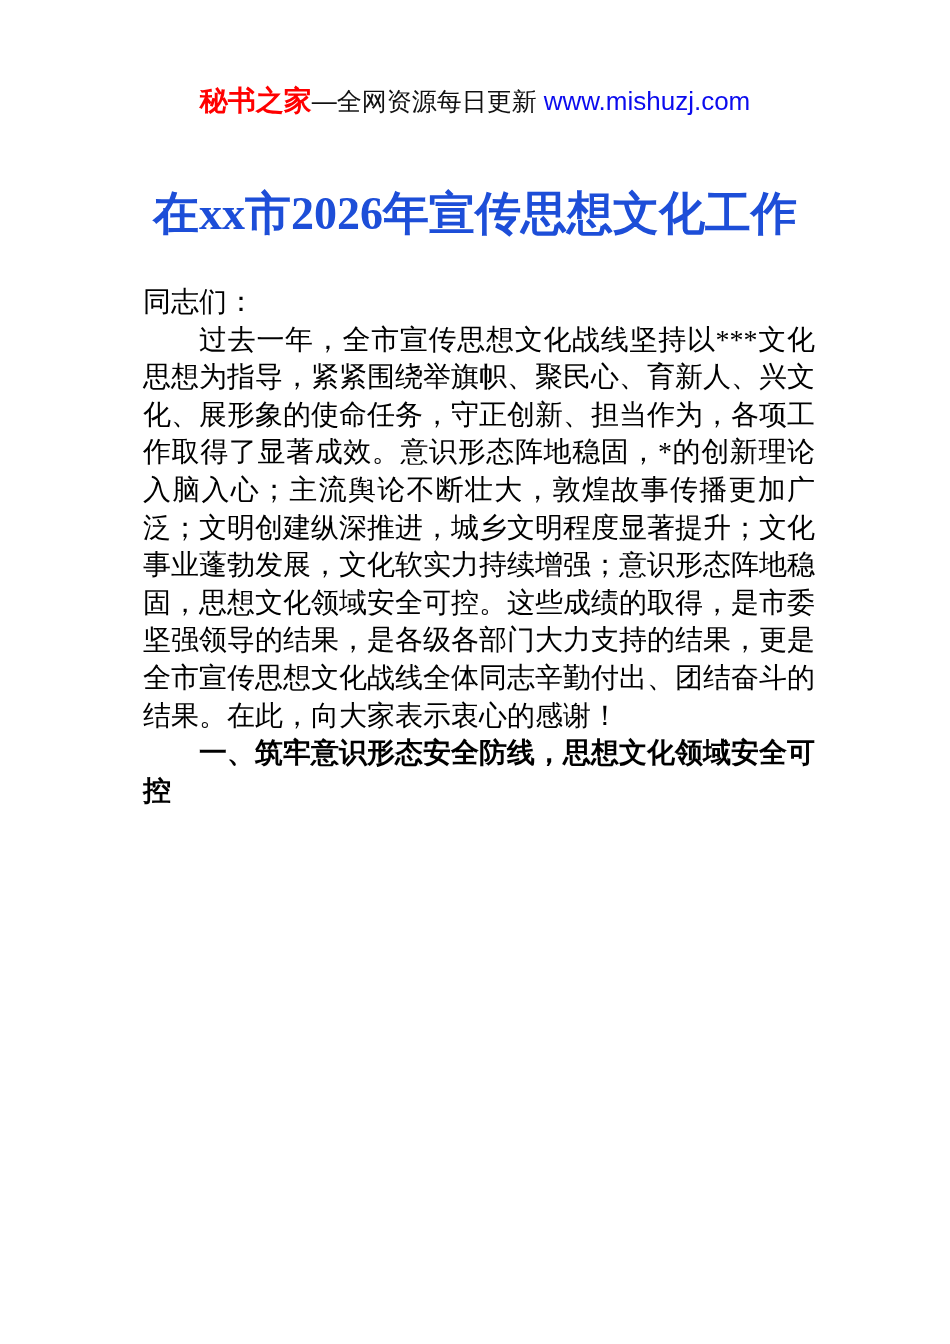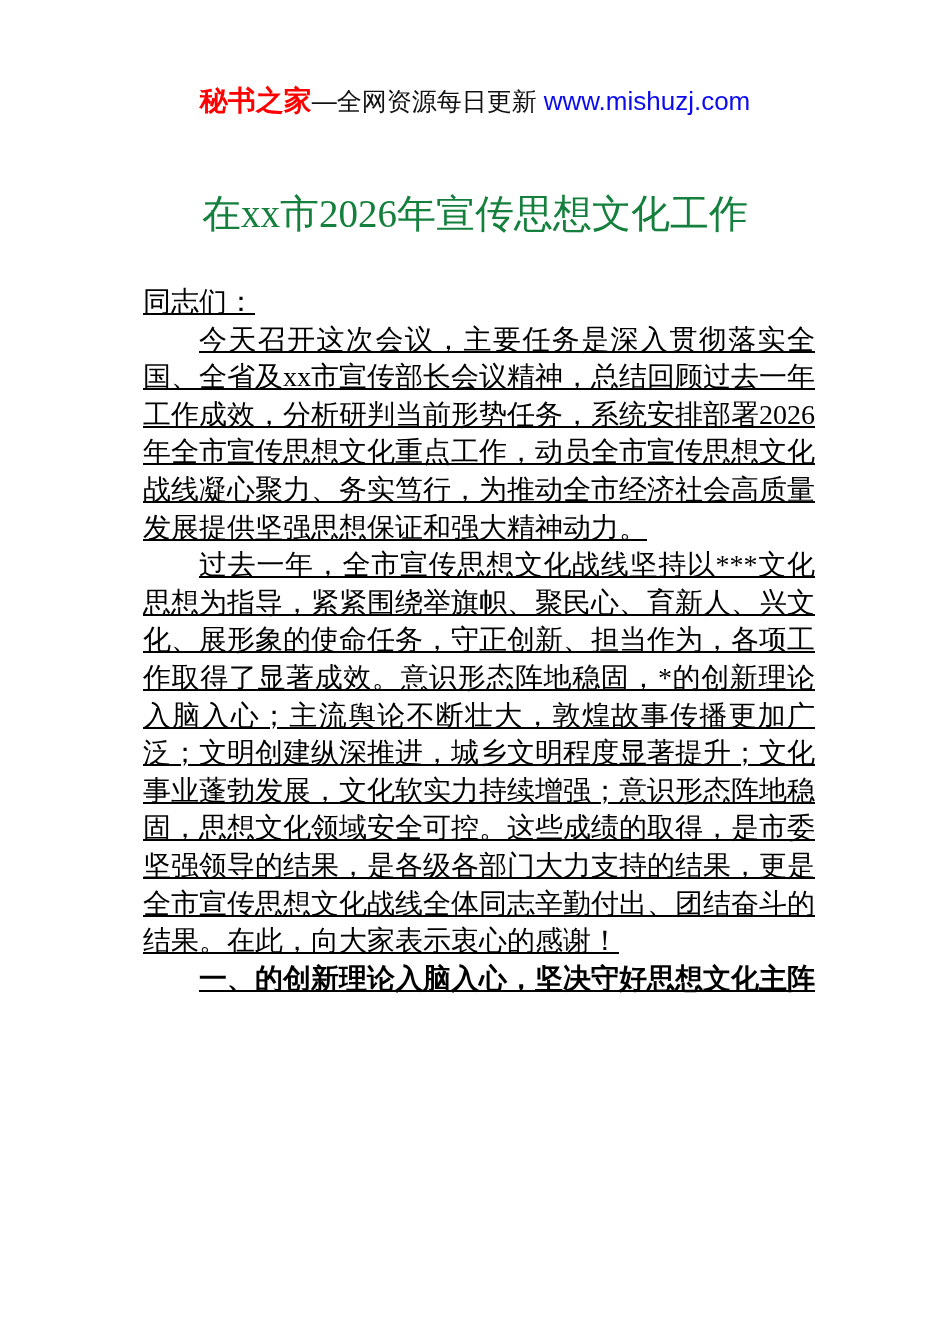--- a/index.html
+++ b/index.html
@@ -36,42 +36,41 @@
   .site-header .url {
     color: #0b0bee;
     font-size: 26px;
     cursor: pointer;
   }
   
   .doc-title {
     margin: 62px 0 0 0;
     text-align: center;
     font-family: "Liberation Serif", sans-serif;
-    font-size: 39px;
+    font-size: 46px;
     line-height: 67px;
-    font-weight: normal;
-    color: #15803d;
+    font-weight: bold;
+    color: #1d4ed8;
   }
   .doc-title .title-line {
     display: block;
   }
   
   .doc-body {
     margin: 36px 135px 0 143px;
     font-family: "Liberation Serif", sans-serif;
     font-size: 28px;
     line-height: 37.6px;
     color: #000000;
     text-align: justify;
   }
   .doc-body p {
     margin: 0;
     padding: 0;
     text-indent: 2em;
-    text-decoration: underline;
   }
   .doc-body p.salutation {
     text-indent: 0;
   }
   .doc-body p.heading {
     font-weight: bold;
   }
 </style>
 </head>
 <body>
@@ -81,18 +80,17 @@
   <div class="site-header">
     <span class="brand">秘书之家</span><span class="tagline">—全网资源每日更新 </span><span class="url">www.mishuzj.com</span>
   </div>
 
   <h1 class="doc-title">
     <span class="title-line">在xx市2026年宣传思想文化工作</span>
   </h1>
 
   <div class="doc-body">
     <p class="salutation">同志们：</p>
-    <p class="para">今天召开这次会议，主要任务是深入贯彻落实全国、全省及xx市宣传部长会议精神，总结回顾过去一年工作成效，分析研判当前形势任务，系统安排部署2026年全市宣传思想文化重点工作，动员全市宣传思想文化战线凝心聚力、务实笃行，为推动全市经济社会高质量发展提供坚强思想保证和强大精神动力。</p>
     <p class="para">过去一年，全市宣传思想文化战线坚持以***文化思想为指导，紧紧围绕举旗帜、聚民心、育新人、兴文化、展形象的使命任务，守正创新、担当作为，各项工作取得了显著成效。意识形态阵地稳固，*的创新理论入脑入心；主流舆论不断壮大，敦煌故事传播更加广泛；文明创建纵深推进，城乡文明程度显著提升；文化事业蓬勃发展，文化软实力持续增强；意识形态阵地稳固，思想文化领域安全可控。这些成绩的取得，是市委坚强领导的结果，是各级各部门大力支持的结果，更是全市宣传思想文化战线全体同志辛勤付出、团结奋斗的结果。在此，向大家表示衷心的感谢！</p>
-    <p class="para heading">一、的创新理论入脑入心，坚决守好思想文化主阵</p>
+    <p class="para heading">一、筑牢意识形态安全防线，思想文化领域安全可控</p>
   </div>
 
 </div>
 
 </body></html>

